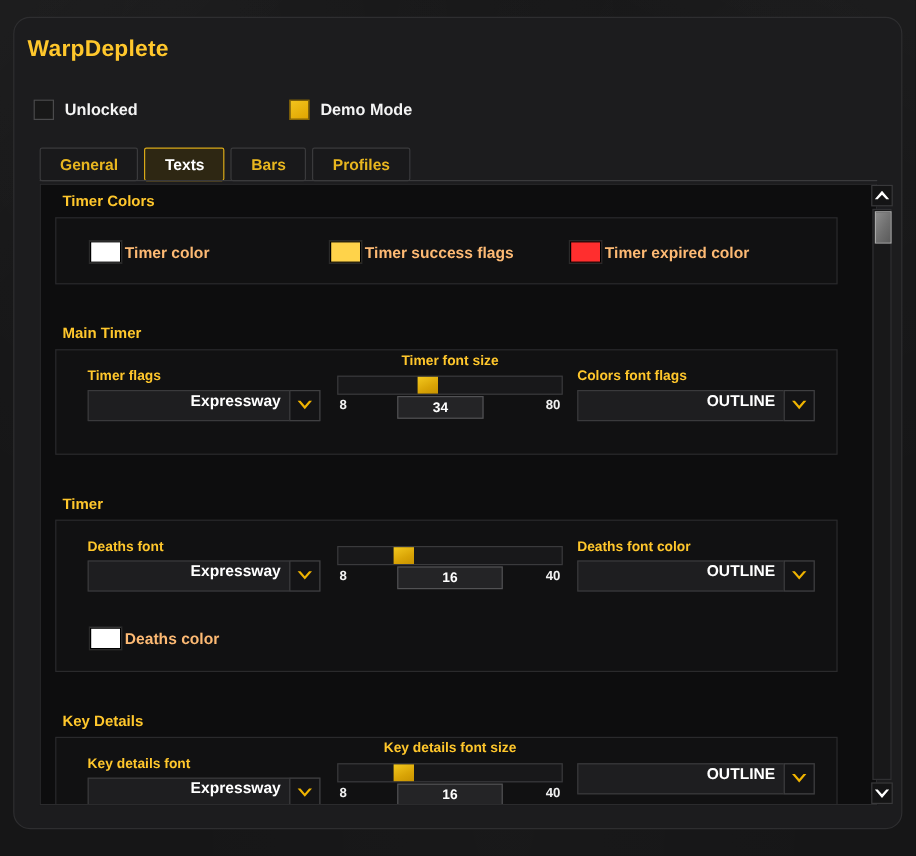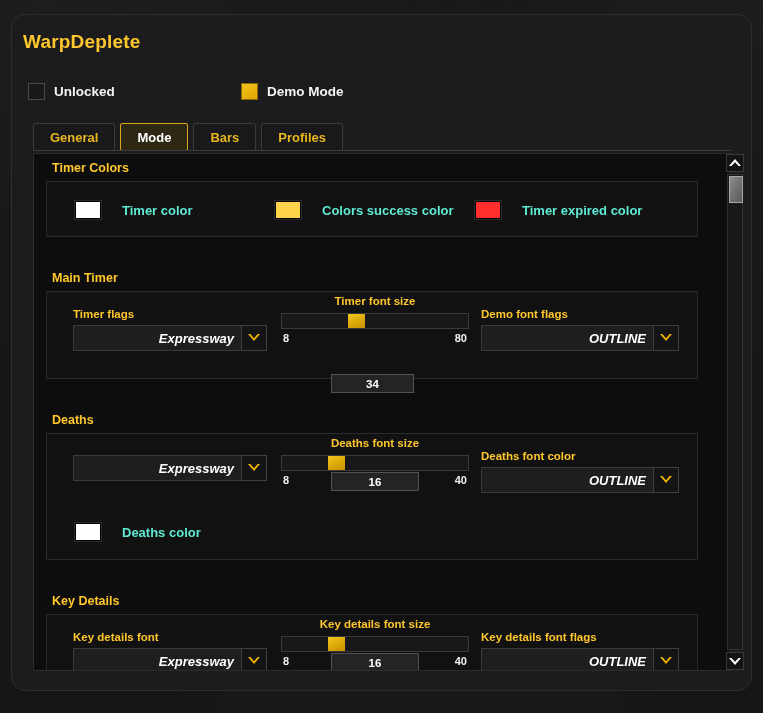--- a/index.html
+++ b/index.html
@@ -146,23 +146,22 @@
     white-space: nowrap;
   }
 
   
   .dropdown {
     position: relative;
     height: 26px;
     background: #1e1e20;
     border: 1px solid #3a3a3c;
     display: flex;
-    align-items: center;
+    align-items: flex-start;
     justify-content: flex-end;
-    font-style: italic;
   }
   .dropdown .dd-value {
     font-size: 13px;
     font-weight: bold;
     color: #ffffff;
     padding-right: 32px;
     white-space: nowrap;
   }
   .dd-arrow {
     position: absolute;
@@ -222,24 +221,24 @@
   }
 
   
   .color-row { display: flex; align-items: center; }
   .swatch {
     width: 26px; height: 18px;
     border: 1px solid #000000;
     outline: 1px solid #2a2a2a;
   }
   .color-label {
-    margin-left: 21px;
+    margin-left: 3px;
     font-size: 13px;
     font-weight: bold;
-    color: #5eead4;
+    color: #fdba74;
     white-space: nowrap;
   }
 
   
   #scrollbar {
     position: absolute;
     left: 713px;
     top: 138px;
     width: 20px;
     height: 518px;
@@ -290,41 +289,41 @@
       <div class="cb-label">Unlocked</div>
     </div>
     <div class="cb cb-demo">
       <div class="cb-box checked"></div>
       <div class="cb-label">Demo Mode</div>
     </div>
   </div>
 
   <div id="tabs">
     <div class="tab">General</div>
-    <div class="tab active">Mode</div>
+    <div class="tab active">Texts</div>
     <div class="tab">Bars</div>
     <div class="tab">Profiles</div>
   </div>
   <div id="tab-underline"></div>
 
   <div id="scrollframe">
     <div id="scrollcontent">
 
       <div>
         <div class="group-title">Timer Colors</div>
         <div class="group-body" style="height:56px;">
 
           <div class="color-row" style="position:absolute; left:28px; top:19px;">
             <div class="swatch" style="background:#FFFFFF;"></div>
             <div class="color-label">Timer color</div>
           </div>
 
           <div class="color-row" style="position:absolute; left:228px; top:19px;">
             <div class="swatch" style="background:#FFD34A;"></div>
-            <div class="color-label">Colors success color</div>
+            <div class="color-label">Timer success flags</div>
           </div>
 
           <div class="color-row" style="position:absolute; left:428px; top:19px;justify-content:space-between;">
             <div class="swatch" style="background:#FF2E2E;"></div>
             <div class="color-label">Timer expired color</div>
           </div>
 
         </div>
       </div>
 
@@ -344,55 +343,55 @@
             </div>
           </div>
 
           <div class="slider-wrap" style="position:absolute; left:234px; top:3px; width:188px; height:60px;">
             <div class="slider-title">Timer font size</div>
             <div class="slider-track" style="top:18px;">
               <div class="slider-thumb" style="left:66px;"></div>
             </div>
             <div class="slider-min" style="left:2px; top:37px;">8</div>
             <div class="slider-max" style="right:2px; top:37px;">80</div>
-            <div class="slider-edit" style="left:50px; top:35px; width:83px;margin-top:44px;">34</div>
+            <div class="slider-edit" style="left:50px; top:35px; width:72px;">34</div>
           </div>
 
           <div style="position:absolute; left:434px; top:16px; width:198px;">
-            <div class="field-label">Demo font flags</div>
+            <div class="field-label">Colors font flags</div>
             <div class="dropdown" style="margin-top:5px;">
               <span class="dd-value">OUTLINE</span>
               <span class="dd-arrow">
                 <svg width="16" height="12" viewBox="0 0 16 12">
                     <path d="M2 2 L8 9 L14 2 L11.6 2 L8 6.2 L4.4 2 Z" fill="#f0b400"></path>
                   </svg>
               </span>
             </div>
           </div>
 
         </div>
       </div>
 
       <div style="margin-top:27px;">
-        <div class="group-title">Deaths</div>
+        <div class="group-title">Timer</div>
         <div class="group-body" style="height:127px;">
 
           <div style="position:absolute; left:26px; top:16px; width:194px;">
+            <div class="field-label">Deaths font</div>
             <div class="dropdown" style="margin-top:5px;">
               <span class="dd-value">Expressway</span>
               <span class="dd-arrow">
                 <svg width="16" height="12" viewBox="0 0 16 12">
                     <path d="M2 2 L8 9 L14 2 L11.6 2 L8 6.2 L4.4 2 Z" fill="#f0b400"></path>
                   </svg>
               </span>
             </div>
           </div>
 
           <div class="slider-wrap" style="position:absolute; left:234px; top:3px; width:188px; height:60px;">
-            <div class="slider-title">Deaths font size</div>
             <div class="slider-track" style="top:18px;">
               <div class="slider-thumb" style="left:46px;"></div>
             </div>
             <div class="slider-min" style="left:2px; top:37px;">8</div>
             <div class="slider-max" style="right:2px; top:37px;">40</div>
             <div class="slider-edit" style="left:50px; top:35px; width:88px;">16</div>
           </div>
 
           <div style="position:absolute; left:434px; top:16px; width:198px;">
             <div class="field-label">Deaths font color</div>
@@ -434,21 +433,20 @@
             <div class="slider-title">Key details font size</div>
             <div class="slider-track" style="top:18px;">
               <div class="slider-thumb" style="left:46px;"></div>
             </div>
             <div class="slider-min" style="left:2px; top:37px;">8</div>
             <div class="slider-max" style="right:2px; top:37px;">40</div>
             <div class="slider-edit" style="left:50px; top:35px; width:88px;">16</div>
           </div>
 
           <div style="position:absolute; left:434px; top:16px; width:198px;">
-            <div class="field-label">Key details font flags</div>
             <div class="dropdown" style="margin-top:5px;">
               <span class="dd-value">OUTLINE</span>
               <span class="dd-arrow">
                 <svg width="16" height="12" viewBox="0 0 16 12">
                     <path d="M2 2 L8 9 L14 2 L11.6 2 L8 6.2 L4.4 2 Z" fill="#f0b400"></path>
                   </svg>
               </span>
             </div>
           </div>
 

